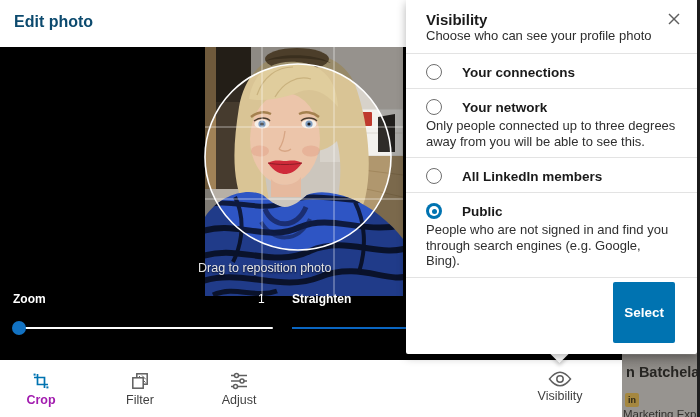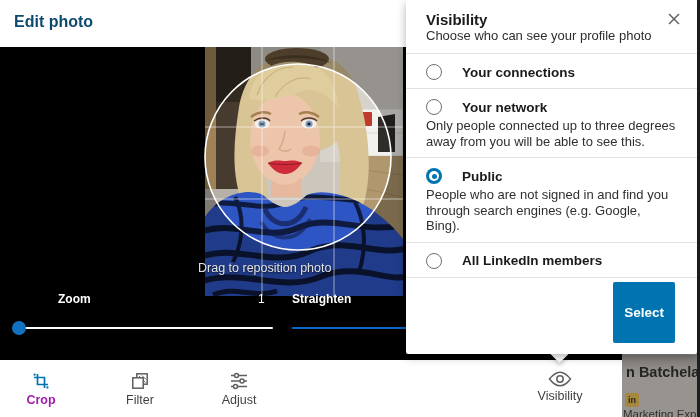--- a/index.html
+++ b/index.html
@@ -21,21 +21,21 @@
   .modal-header { height:47px; background:#fff; }
   .modal-title { padding:13px 0 0 14px; font-size:16px; font-weight:700; color:#0c4a6e; }
 
   .editor { position:absolute; left:0; top:47px; width:622px; height:313px; background:#000; overflow:hidden; }
   .photo { position:absolute; left:205px; top:0; width:198px; height:249px; }
   .overlay-svg { position:absolute; left:0; top:0; width:622px; height:313px; pointer-events:none; }
   .drag-hint { position:absolute; left:198px; top:214px; width:200px; text-align:left;
                color:#e4e4e4; font-size:12.5px; text-shadow:0 1px 2px rgba(0,0,0,.8); }
 
   .slider-label { position:absolute; color:#fff; font-size:12px; font-weight:700; top:245px; }
-  .zoom-label { left:13px;margin-left:45px; }
+  .zoom-label { left:13px; }
   .zoom-value { left:258px; font-weight:400; }
   .straighten-label { left:292px; }
   .zoom-track { position:absolute; left:18px; top:280px; width:255px; height:2px; background:#fdfdfd; border-radius:1px; }
   .zoom-thumb { position:absolute; left:12px; top:274px; width:14px; height:14px; border-radius:50%; background:#1272c2; }
   .straighten-track { position:absolute; left:292px; top:280px; width:120px; height:2px; background:#0a66c2; }
 
   
   .toolbar { position:absolute; left:0; top:360px; width:622px; height:57px; background:#fff; z-index:5; }
   .tool { position:absolute; top:0; width:64px; height:57px; text-align:center; cursor:pointer; }
   .tool .t-icon { display:block; margin:11px auto 2px; }
@@ -239,32 +239,32 @@
     <div class="option">
       <div class="opt-row">
         <span class="radio"></span>
         <span class="opt-label">Your network</span>
       </div>
       <div class="opt-desc">Only people connected up to three degrees away from you will be able to see this.</div>
     </div>
 
     <div class="option">
       <div class="opt-row">
+        <span class="radio"></span>
+        <span class="opt-label">All LinkedIn members</span>
+      </div>
+
+    </div>
+
+    <div class="option">
+      <div class="opt-row">
         <span class="radio selected"></span>
         <span class="opt-label">Public</span>
       </div>
       <div class="opt-desc">People who are not signed in and find you through search engines (e.g. Google, Bing).</div>
     </div>
 
-    <div class="option">
-      <div class="opt-row">
-        <span class="radio"></span>
-        <span class="opt-label">All LinkedIn members</span>
-      </div>
-
-    </div>
-
     <div class="vp-footer">
       <button class="select-btn">Select</button>
     </div>
   </div>
 
 </div>
 
 </body></html>

